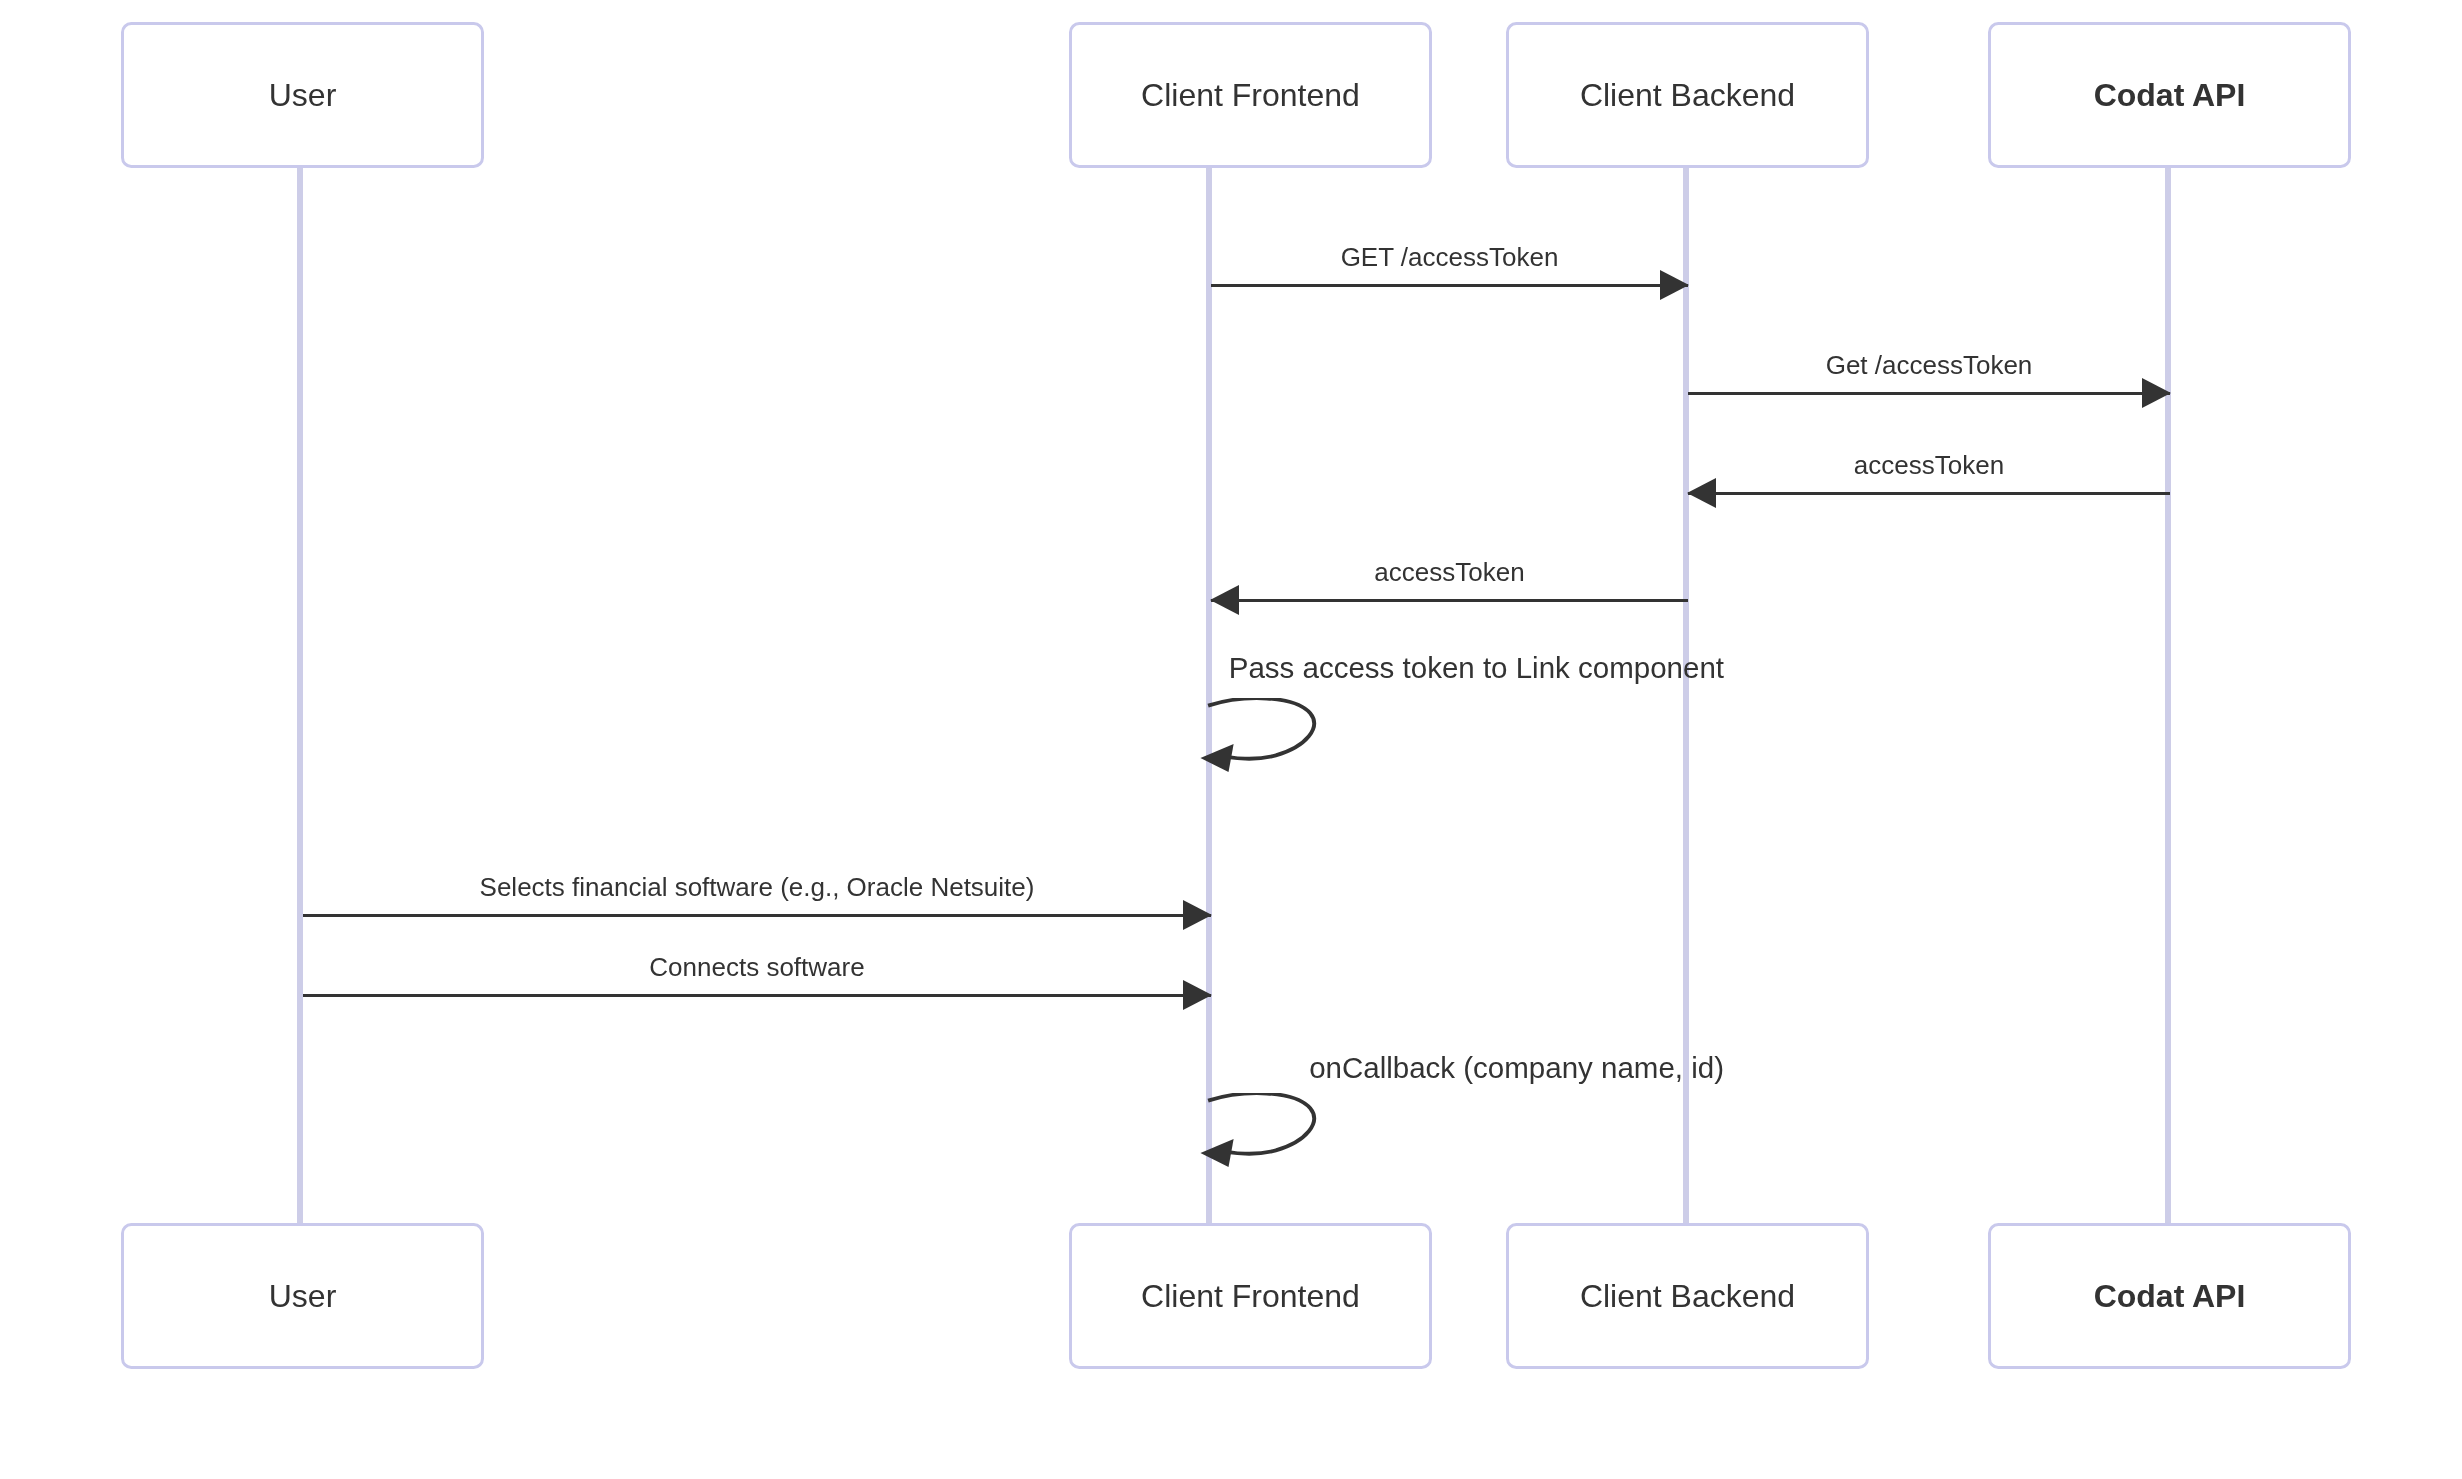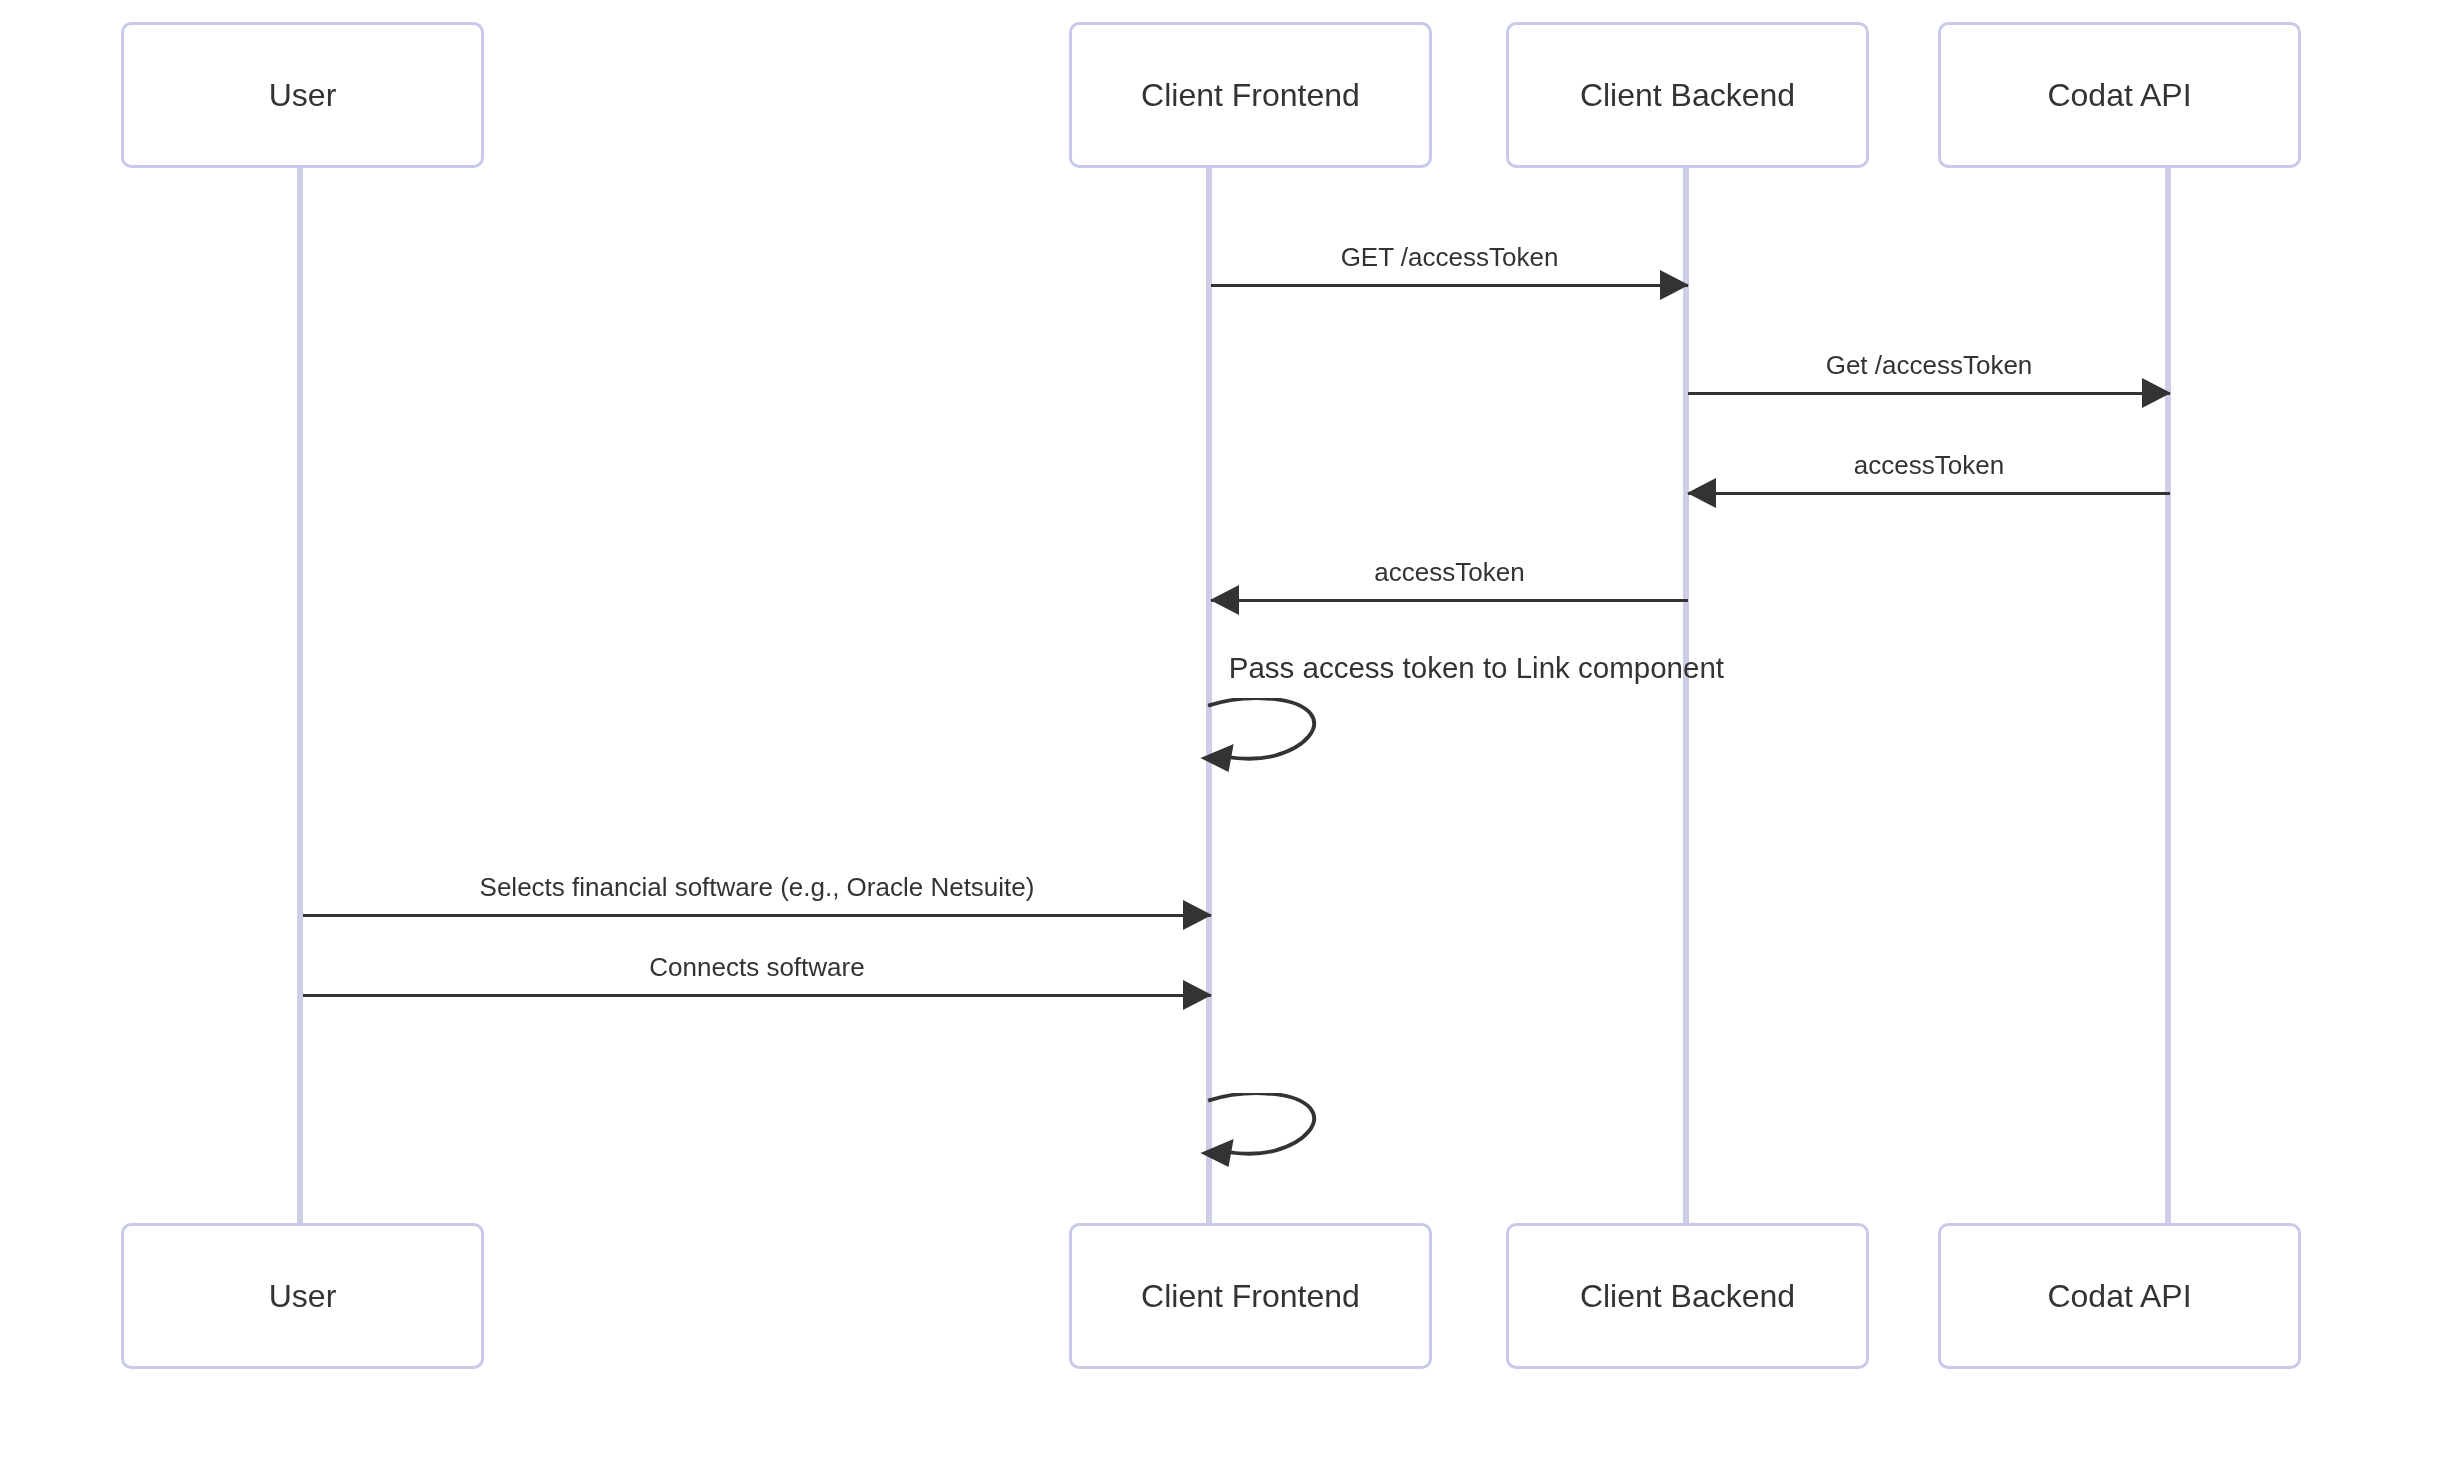--- a/index.html
+++ b/index.html
@@ -40,21 +40,21 @@
     justify-content: center;
     font-size: 32px;
     color: #333333;
     z-index: 2;
   }
   .row-top    { top: 22.4px; }
   .row-bottom { top: 1223px; }
   .pos-user            { left: 121px; }
   .pos-client-frontend { left: 1069px; }
   .pos-client-backend  { left: 1506px; }
-  .pos-codat-api       { left: 1938px; }
+  .pos-codat-api       { left: 1988px; font-weight: bold; }
 
   
   .msg { position: absolute; z-index: 3; color: #333333; }
   .msg .label {
     display: block;
     text-align: center;
     height: 35px;
     line-height: 35px;
     font-size: 26px;
     white-space: nowrap;
@@ -186,19 +186,20 @@
     </div>
   </div>
 
   <div class="msg m7">
     <span class="label">Connects software</span>
     <div class="line">
       <div class="ah-right"></div>
     </div>
   </div>
 
+  <div class="loop-label loop2-label">onCallback (company name, id)</div>
   <svg class="loop-svg loop2-svg" width="128" height="83" viewBox="0 0 200 130">
     <path d="M 14 12 C 70 -6, 150 -4, 174 24 C 192 46, 168 76, 120 90 C 90 98, 52 96, 30 88" fill="none" stroke="#333333" stroke-width="6"></path>
     <polygon points="2,94 54,72 46,116" fill="#333333"></polygon>
   </svg>
 
 </div>
 
 
 </body></html>

